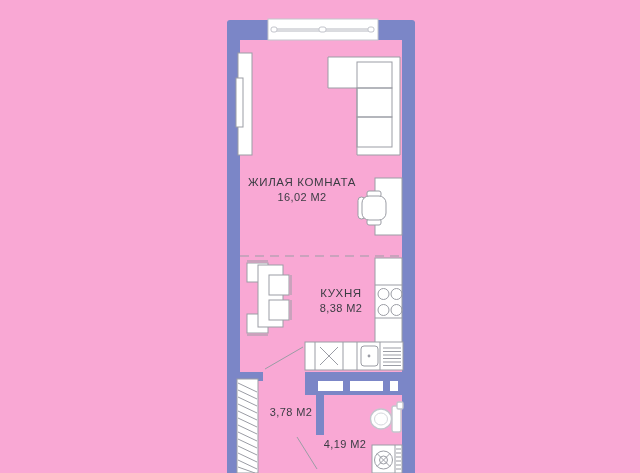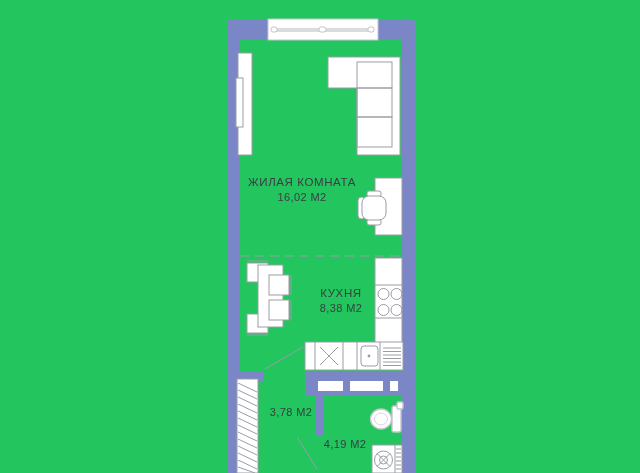--- a/index.html
+++ b/index.html
@@ -1,16 +1,16 @@
 <!DOCTYPE html>
 <html><head>
 <meta charset="utf-8">
 <style>
   html,body{margin:0;padding:0;background:#ffffff;}
-  #stage{position:relative;width:640px;height:473px;background:#22c55e;overflow:hidden;
+  #stage{position:relative;width:640px;height:473px;background:#f9a8d4;overflow:hidden;
          font-family:"Liberation Sans", sans-serif;}
   svg{position:absolute;left:0;top:0;}
   .wall{fill:#7b86c7;stroke:none;}
   .furn{fill:#ffffff;stroke:#9b9da5;stroke-width:1;}
   .furn-nf{fill:none;stroke:#9b9da5;stroke-width:1;}
   .fixture{fill:#ffffff;stroke:#c4c6cd;stroke-width:1.4;}
   .winframe{fill:#ffffff;stroke:#c3c5cc;stroke-width:1;}
   .winline{stroke:#b6b8c0;stroke-width:1;fill:none;}
   .dash{stroke:#9b9da5;stroke-width:1;stroke-dasharray:9 6;fill:none;}
   .room-label{font-size:11.5px;letter-spacing:0.6px;fill:#3b3c43;text-anchor:middle;}

